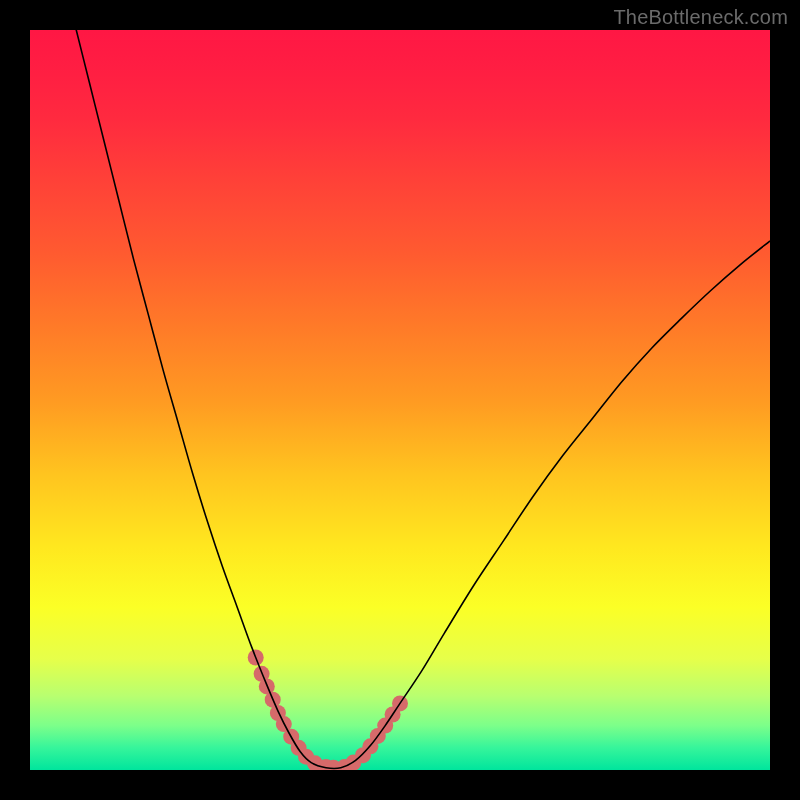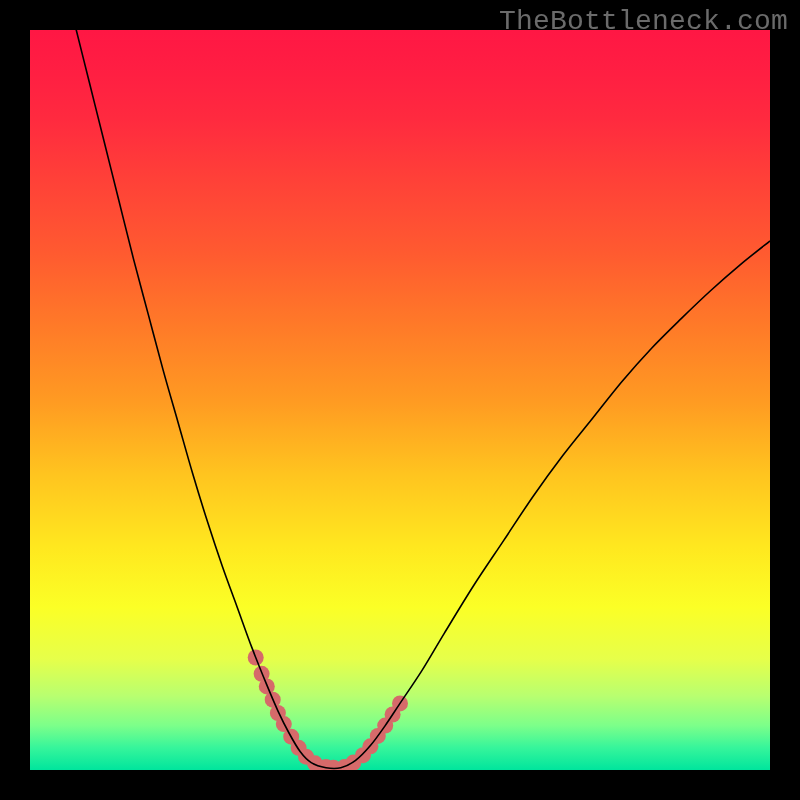--- a/index.html
+++ b/index.html
@@ -25,25 +25,24 @@
     left: 30px;
     width: 740px;
     height: 740px;
     overflow: hidden;
   }
   .watermark {
     position: absolute;
     top: 6px;
     right: 12px;
     color: #6b6b6b;
-    font-size: 28px;
+    font-size: 20px;
     font-weight: 400;
     letter-spacing: 0.2px;
     z-index: 10;
-    font-family: Liberation Mono, monospace;
   }
   svg { display: block; }
 </style>
 </head>
 <body>
 
 <div class="outer">
   <div class="watermark">TheBottleneck.com</div>
   <div class="plot-area">
     <svg id="chart-svg" width="740" height="740" viewBox="0 0 740 740">

